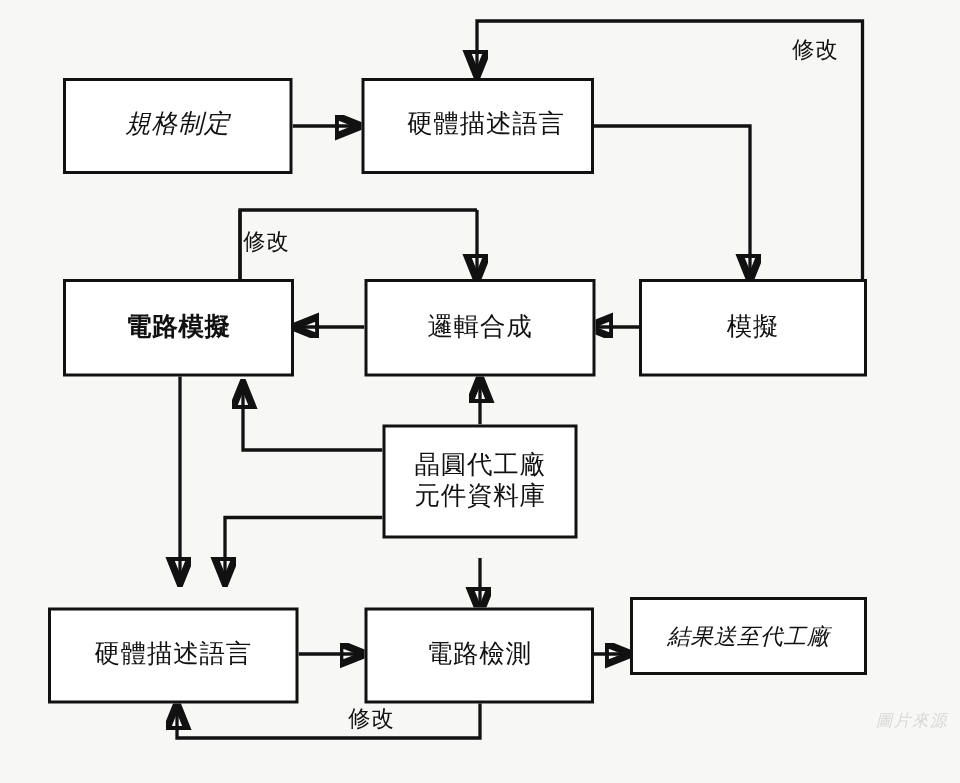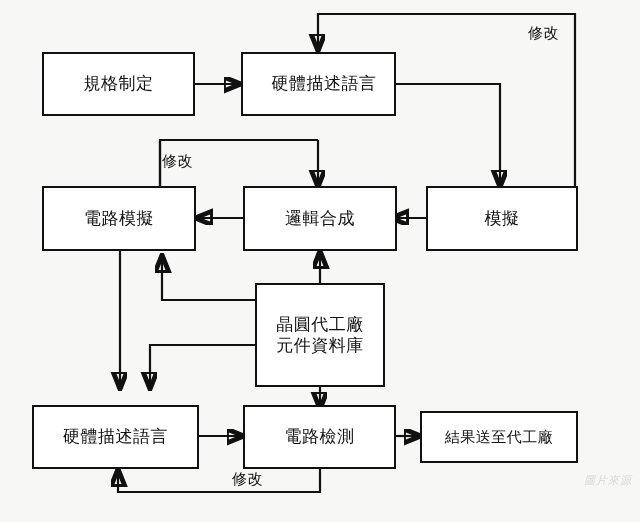--- a/index.html
+++ b/index.html
@@ -96,54 +96,54 @@
 
     <path d="M120,250 L120,388" marker-end="url(#arrow)"></path>
 
     <line x1="199" y1="436" x2="243" y2="436" marker-end="url(#arrow)"></line>
 
     <line x1="396" y1="436" x2="420" y2="436" marker-end="url(#arrow)"></line>
 
     <path d="M320,468 L320,492 L118,492 L118,470" marker-end="url(#arrow)"></path>
   </svg>
 
-  <div class="node" style="left:42px; top:52px; width:153px; height:64px;">
+  <div class="node" style="left:42px; top:52px; width:153px; height:64px;font-style:italic;">
     <span>規格制定</span>
   </div>
 
   <div class="node" style="left:241px; top:52px; width:155px; height:64px;padding-left:11px;">
     <span>硬體描述語言</span>
   </div>
 
   <div class="node" style="left:426px; top:186px; width:152px; height:65px;">
     <span>模擬</span>
   </div>
 
   <div class="node" style="left:243px; top:186px; width:154px; height:65px;">
     <span>邏輯合成</span>
   </div>
 
-  <div class="node" style="left:42px; top:186px; width:154px; height:65px;">
+  <div class="node" style="left:42px; top:186px; width:154px; height:65px;font-weight:bold;">
     <span>電路模擬</span>
   </div>
 
-  <div class="node" style="left:255px; top:283px; width:130px; height:104px;text-align:center;">
+  <div class="node" style="left:255px; top:283px; width:130px; height:76px;text-align:center;">
     <span>晶圓代工廠
 元件資料庫</span>
   </div>
 
   <div class="node" style="left:32px; top:405px; width:167px; height:64px;">
     <span>硬體描述語言</span>
   </div>
 
   <div class="node" style="left:243px; top:405px; width:153px; height:64px;">
     <span>電路檢測</span>
   </div>
 
-  <div class="node" style="left:420px; top:411px; width:158px; height:52px; font-size:15px;">
+  <div class="node" style="left:420px; top:398px; width:158px; height:52px; font-size:15px;font-style:italic;">
     <span>結果送至代工廠</span>
   </div>
 
   <div class="edge-label" style="left:528px; top:24px;">
     <span>修改</span>
   </div>
 
   <div class="edge-label" style="left:162px; top:152px;">
     <span>修改</span>
   </div>

